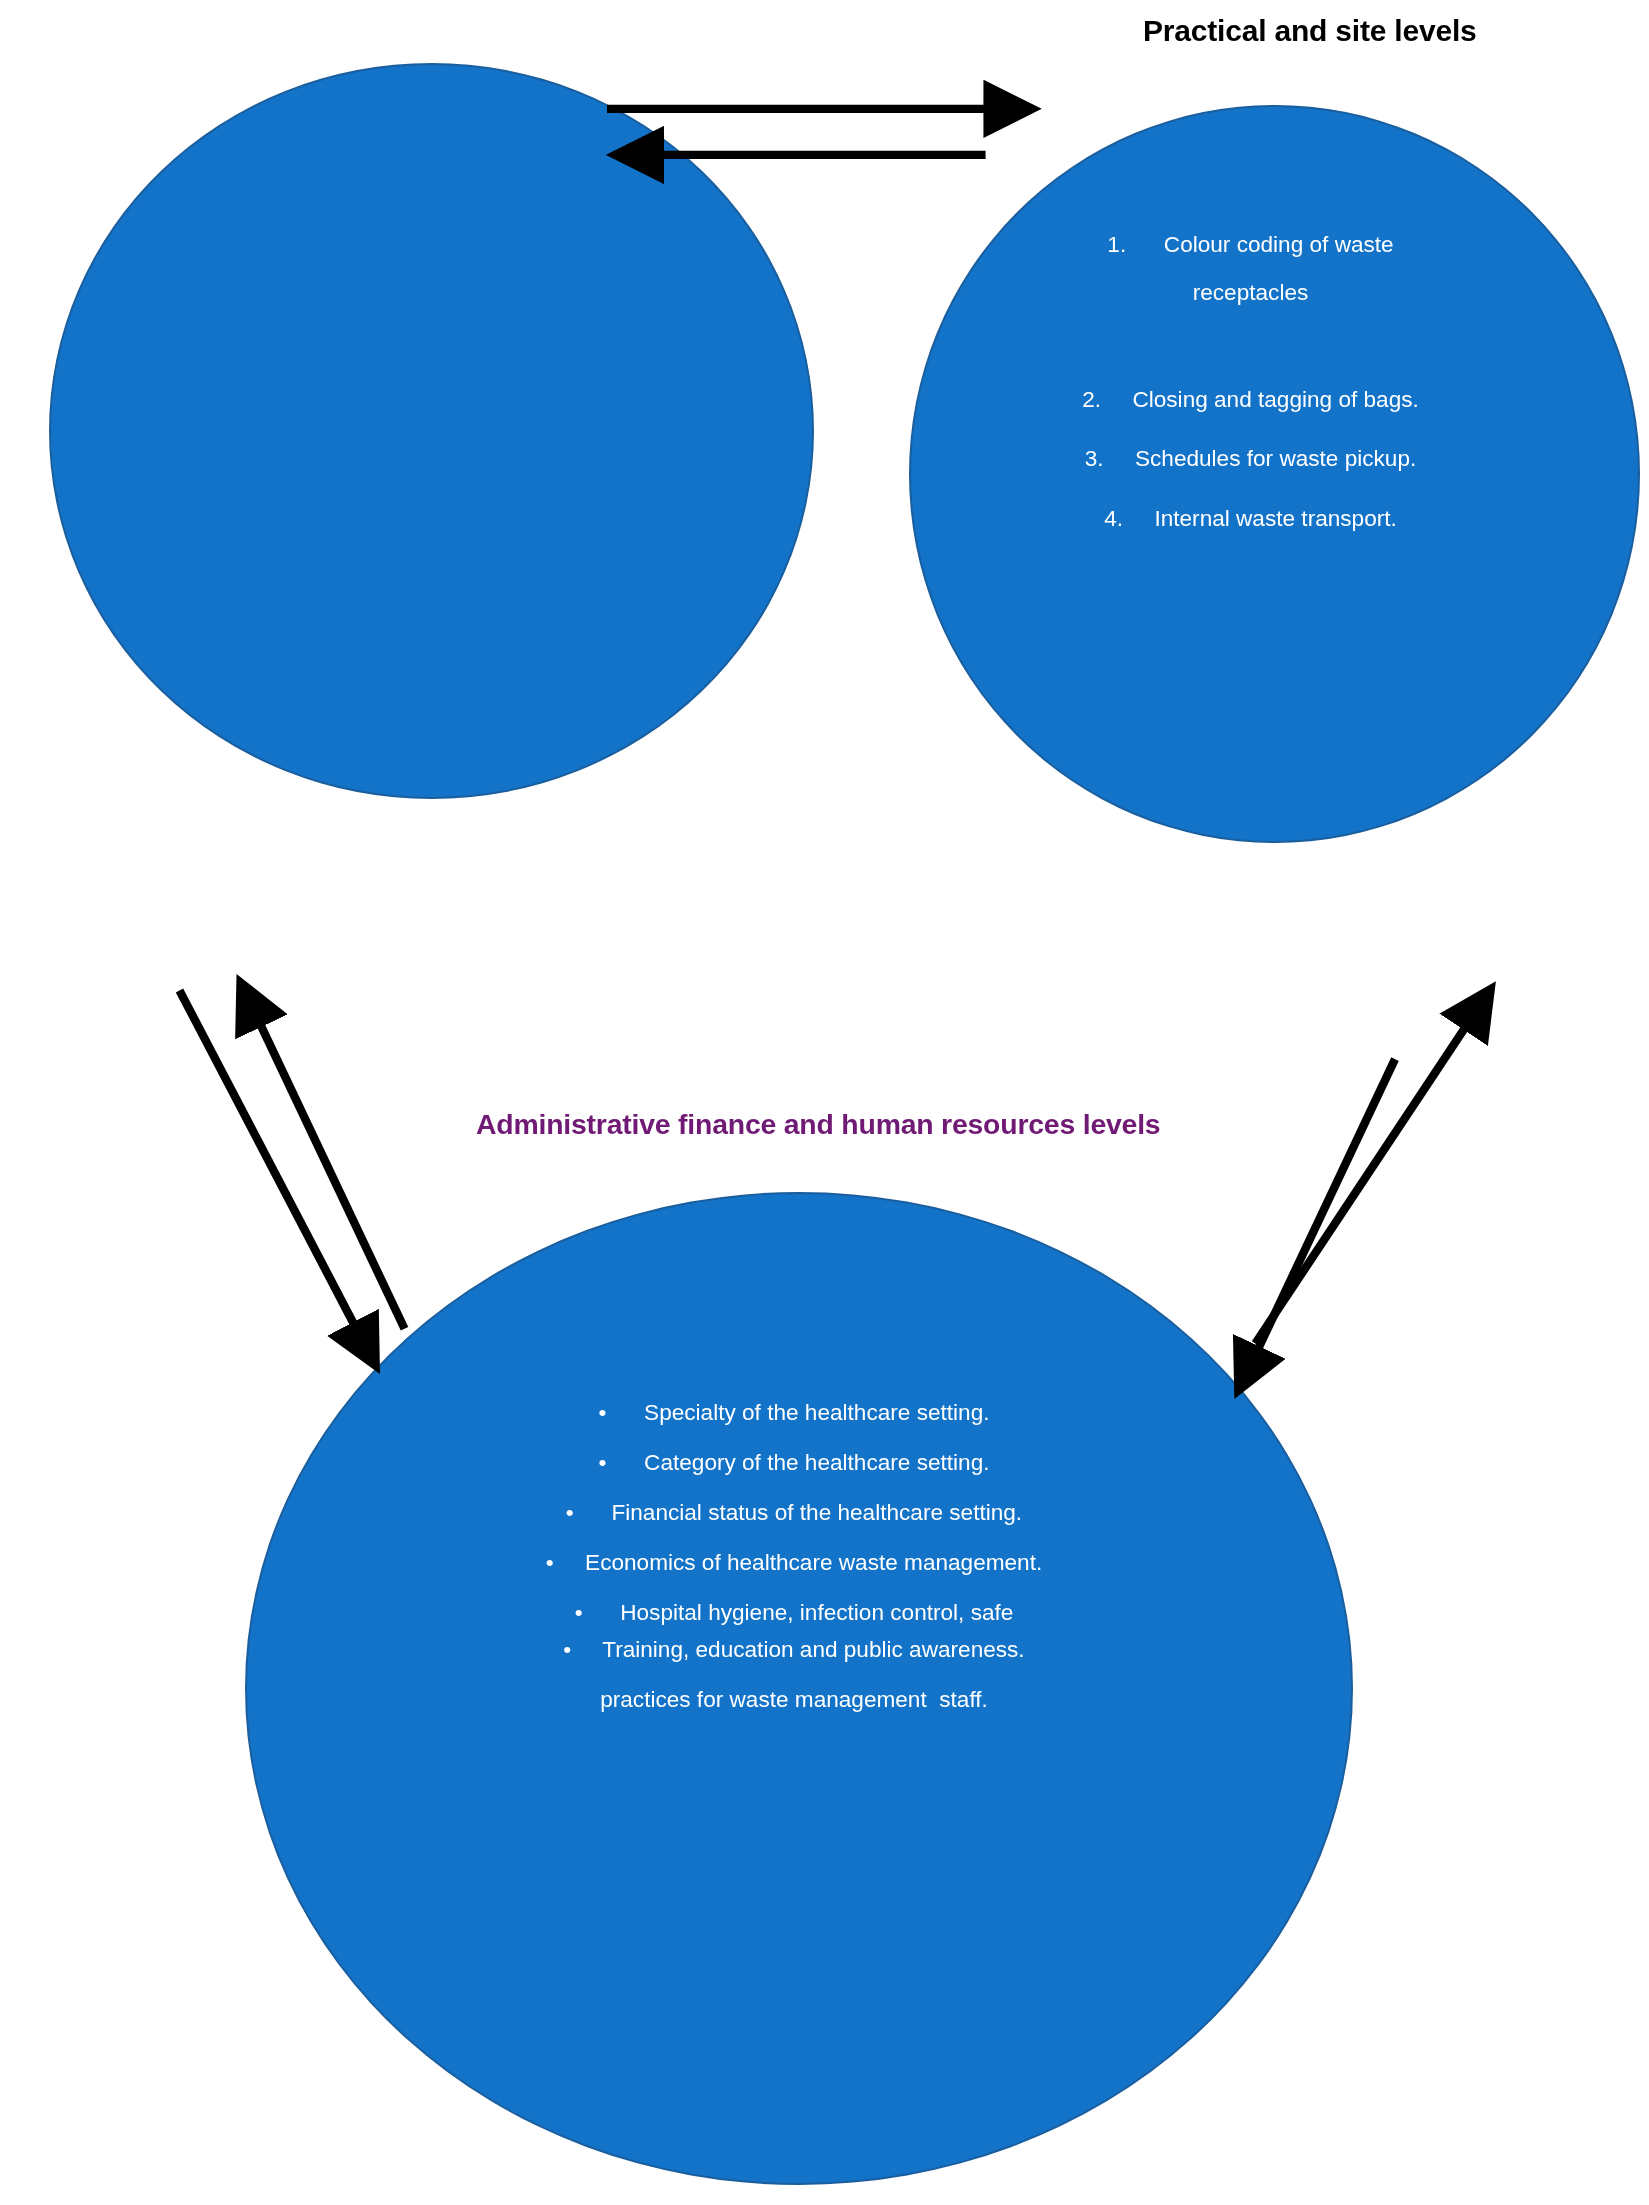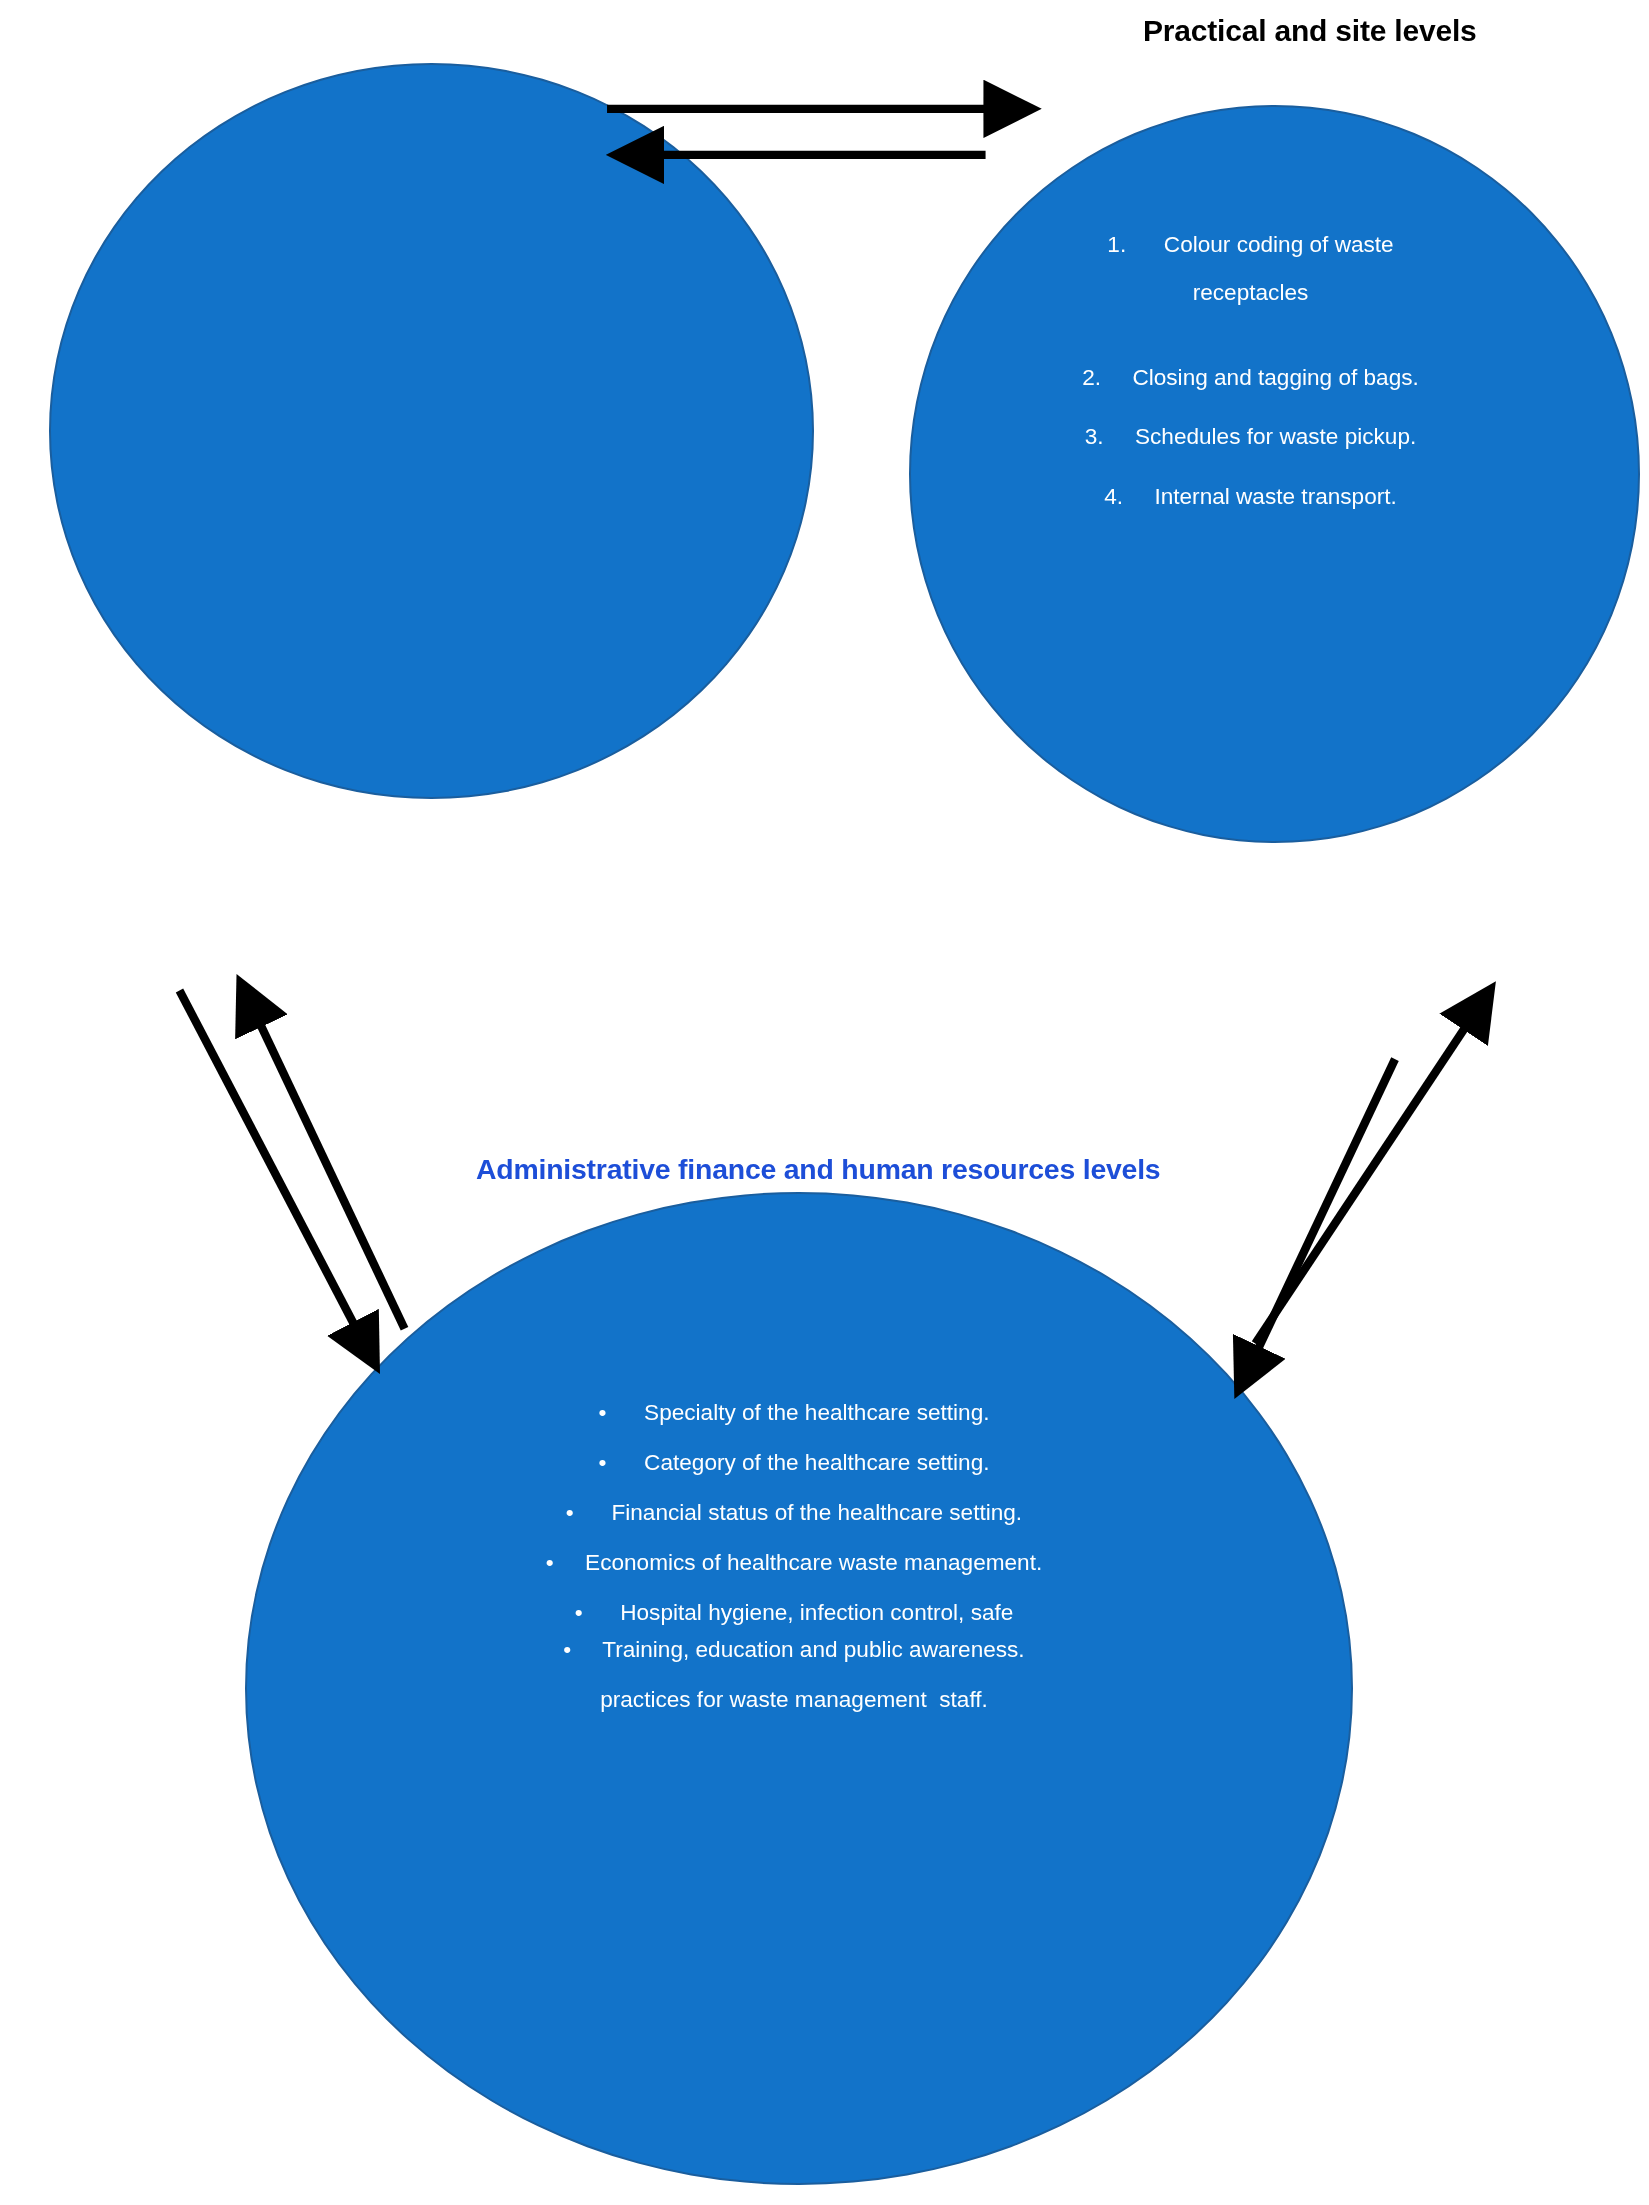--- a/index.html
+++ b/index.html
@@ -25,23 +25,23 @@
     font-size: 30px;
     line-height: 1.05;
     white-space: nowrap;
     letter-spacing: -0.2px;
     color: #000000;
   }
   #heading-management { left: 52px; top: 14.7px; }
   #heading-practical  { left: 1143px; top: 14.7px; }
   #heading-admin {
     left: 476px;
-    top: 1155px;
+    top: 1110px;
     font-size: 28.4px;
-    color: #1d4ed8;
+    color: #701a75;
   }
 
   
   .circle {
     position: absolute;
     border-radius: 50%;
     background: #1273c9;
     border: 2.5px solid #1a5e9e;
     box-sizing: border-box;
   }
@@ -118,21 +118,21 @@
 
   <div class="heading" id="heading-admin">Administrative finance and human resources levels</div>
 
   <div class="circle" id="circle-management"></div>
 
 
   <div class="circle" id="circle-practical"></div>
 
   <div class="circle-text" id="text-practical">
     <span class="line">1.      Colour coding of waste</span>
-    <span class="line" style="margin-bottom:62px">receptacles</span>
+    <span class="line" style="margin-bottom:84px">receptacles</span>
     <span class="line" style="margin-bottom:37px">2.     Closing and tagging of bags.</span>
     <span class="line" style="margin-bottom:37px">3.     Schedules for waste pickup.</span>
     <span class="line">4.     Internal waste transport.</span>
   </div>
 
   <div class="circle" id="circle-admin"></div>
 
   <div class="circle-text" id="text-admin">
     <span class="line">•      Specialty of the healthcare setting.</span>
     <span class="line">•      Category of the healthcare setting.</span>

